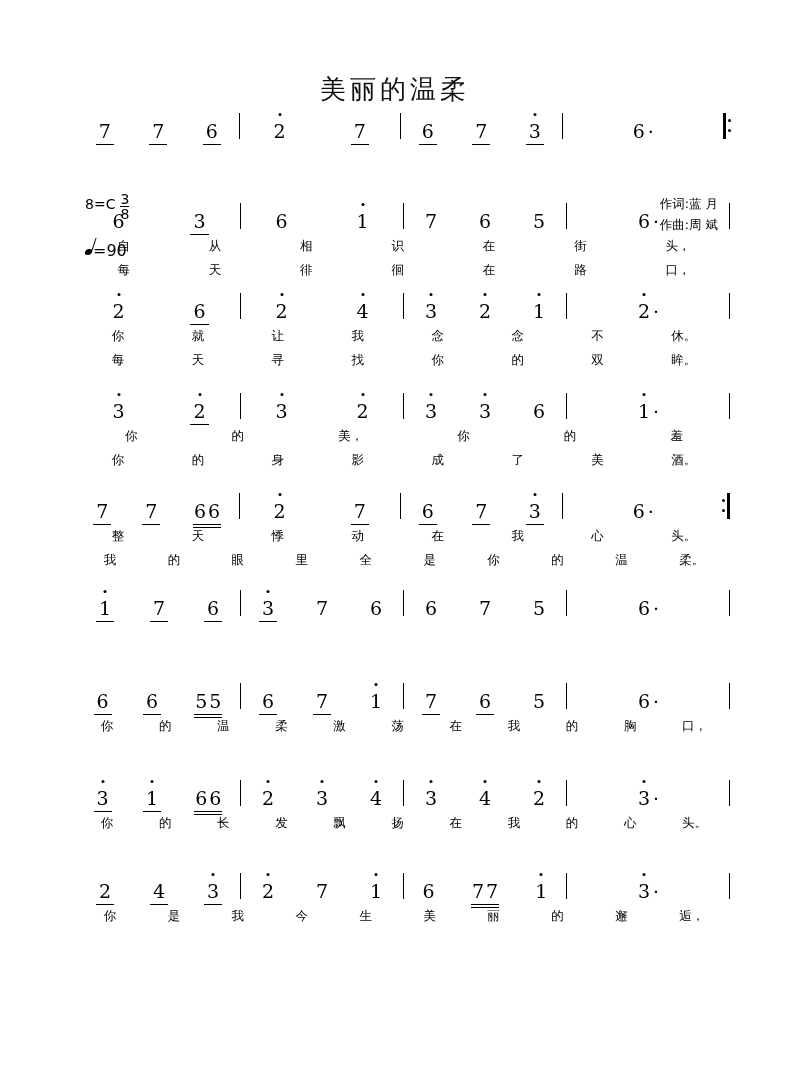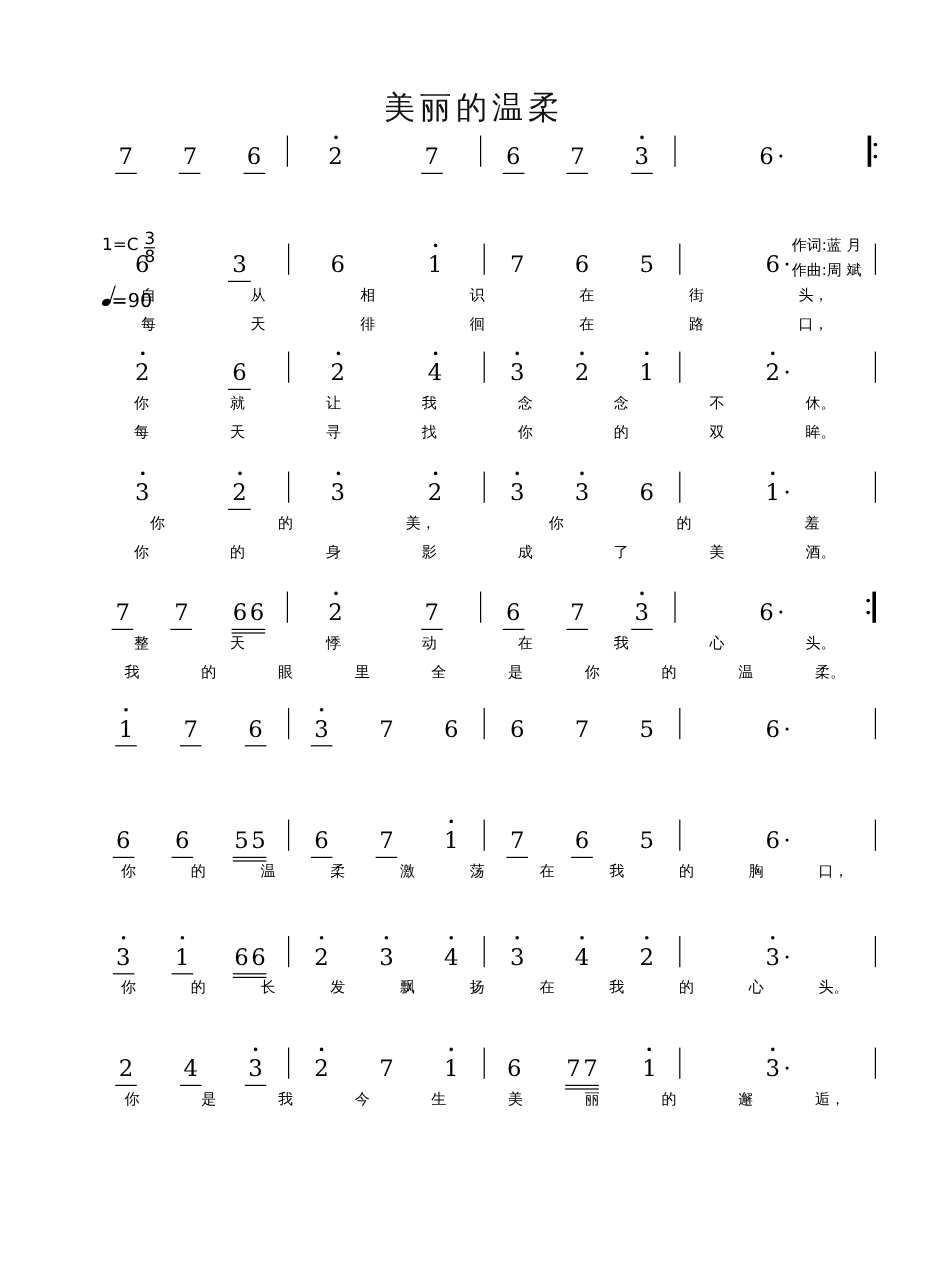--- a/index.html
+++ b/index.html
@@ -215,21 +215,21 @@
 </style>
 </head>
 <body>
 
 <div class="page">
 
   <div class="title">美丽的温柔</div>
 
   <div class="meta-left">
     <div class="key-line">
-      <span class="key-text">1=C</span>
+      <span class="key-text">8=C</span>
       <span class="frac">
         <span class="num">3</span>
         <span class="den">8</span>
       </span>
     </div>
     <div class="tempo">
       <span class="notehead"></span><span>=90</span>
     </div>
   </div>
 

